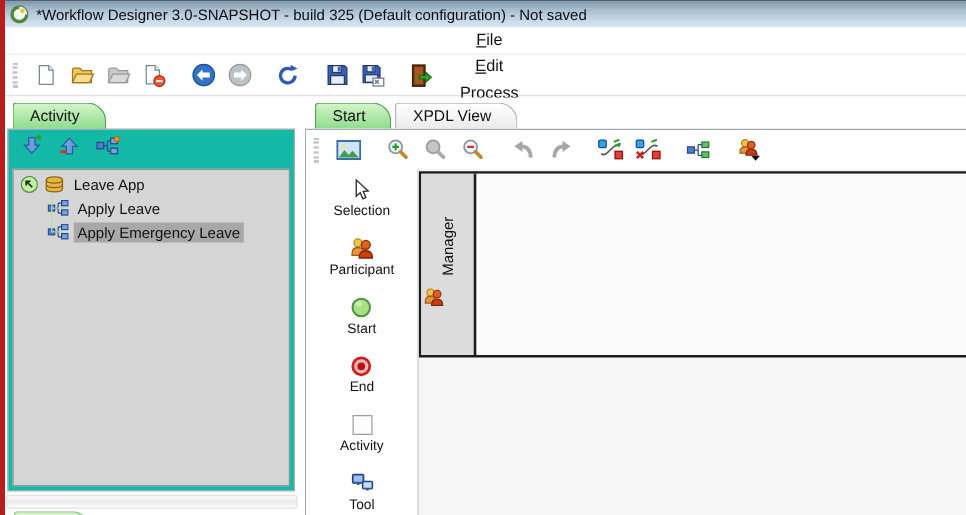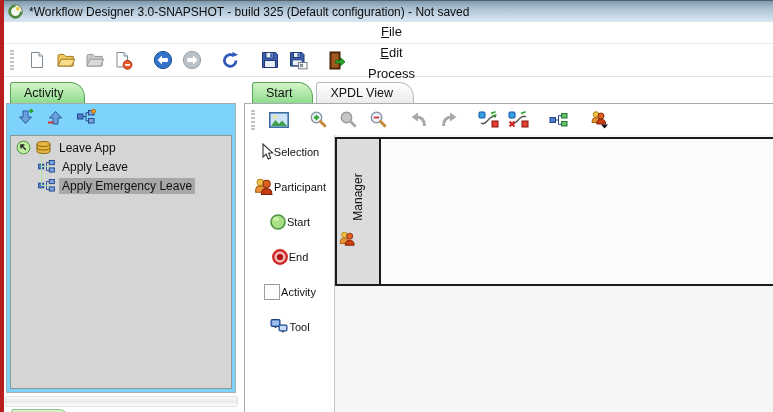--- a/index.html
+++ b/index.html
@@ -32,21 +32,21 @@
 
   
   .tab { height:21px; display:inline-flex; align-items:center; padding:0 20px 0 13px; font-size:12.5px; color:#111;
     border:1px solid #56a356; border-bottom:none; border-radius:3px 15px 0 0; }
   .tab.green { background:linear-gradient(#d4f5c8,#8edc8e); }
   .tab.white { border-color:#b4babe; background:linear-gradient(#ffffff,#ebebeb); }
   .nav-tab { position:absolute; left:6px; top:4px; }
   .tabs-row { position:absolute; left:8px; top:4px; display:flex; gap:3px; }
 
   
-  .nav-panel { position:absolute; left:2px; top:25px; width:230px; height:290px; background:#7dd3fc; border:1px solid #a6acb0; }
+  .nav-panel { position:absolute; left:2px; top:25px; width:230px; height:290px; background:#14b8a6; border:1px solid #a6acb0; }
   .nav-toolbar { height:29px; display:flex; align-items:center; gap:12px; padding-left:10px; }
   .nav-tree { position:absolute; left:3px; right:3px; top:31px; bottom:3px; background:#d5d5d5; border:1px solid #8d9898;
     font-size:12px; color:#111; overflow:hidden; padding-top:2px; }
   .tree-row { height:19px; display:flex; align-items:center; gap:4px; }
   .tree-row.root { padding-left:5px; }
   .tree-row.child { padding-left:27px; }
   .tree-label { padding:1px 3px; white-space:nowrap; }
   .tree-label.selected { background:#a8a8a8;text-align:center; }
   .vline { position:absolute; left:30px; top:18px; width:1px; height:32px; background:#aee2aa; }
   .hline { position:absolute; left:31px; width:9px; height:1px; background:#aee2aa; }
@@ -55,21 +55,21 @@
     background:linear-gradient(#fbfbfb,#e9e9e9 50%,#ffffff); border:1px solid #e1e1e1; border-radius:2px; }
   .tab-sliver { position:absolute; left:7px; top:331px; width:58px; height:10px;
     background:linear-gradient(#d9f1cd,#bfe8b2); border:1px solid #8dc98d; border-radius:3px 10px 0 0; }
 
   
   .graph-panel { position:absolute; left:0; top:25px; width:534px; height:310px; background:#fff; border:1px solid #a6acb0; border-right:none; }
   .graph-toolbar { height:31px; display:flex; align-items:center; gap:5px; padding-left:6px; background:#fff; }
   .graph-body { position:absolute; top:31px; left:0; right:0; bottom:0; display:flex; }
   .palette { width:90px; background:#fff; border-right:1px solid #c0c6ca; display:flex; flex-direction:column;
     align-items:center; padding-top:5px; gap:12px; }
-  .pal-item { display:flex; flex-direction:row; align-items:center; gap:0; font-size:11px; color:#111; }
+  .pal-item { display:flex; flex-direction:column; align-items:center; gap:0; font-size:11px; color:#111; }
   .pal-icon { height:23px; display:flex; align-items:center; justify-content:center; }
   .canvas { flex:1; position:relative; background:#f6f6f6; overflow:hidden; }
 
   .lane { position:absolute; left:0; right:-4px; top:2px; height:149px; border:2px solid #1b1b1b; display:flex; background:#fbfbfb; }
   .lane-header { width:44px; background:#dcdcdc; border-right:2px solid #1b1b1b; position:relative; }
   .lane-label { position:absolute; left:50%; top:40%; transform:translate(-50%,-50%) rotate(-90deg);
     font-size:12px; white-space:nowrap; color:#111; }
   .lane-icon { position:absolute; left:1px; bottom:33px; }
   .lane-body { flex:1; background:#fbfbfb; }
 </style>

